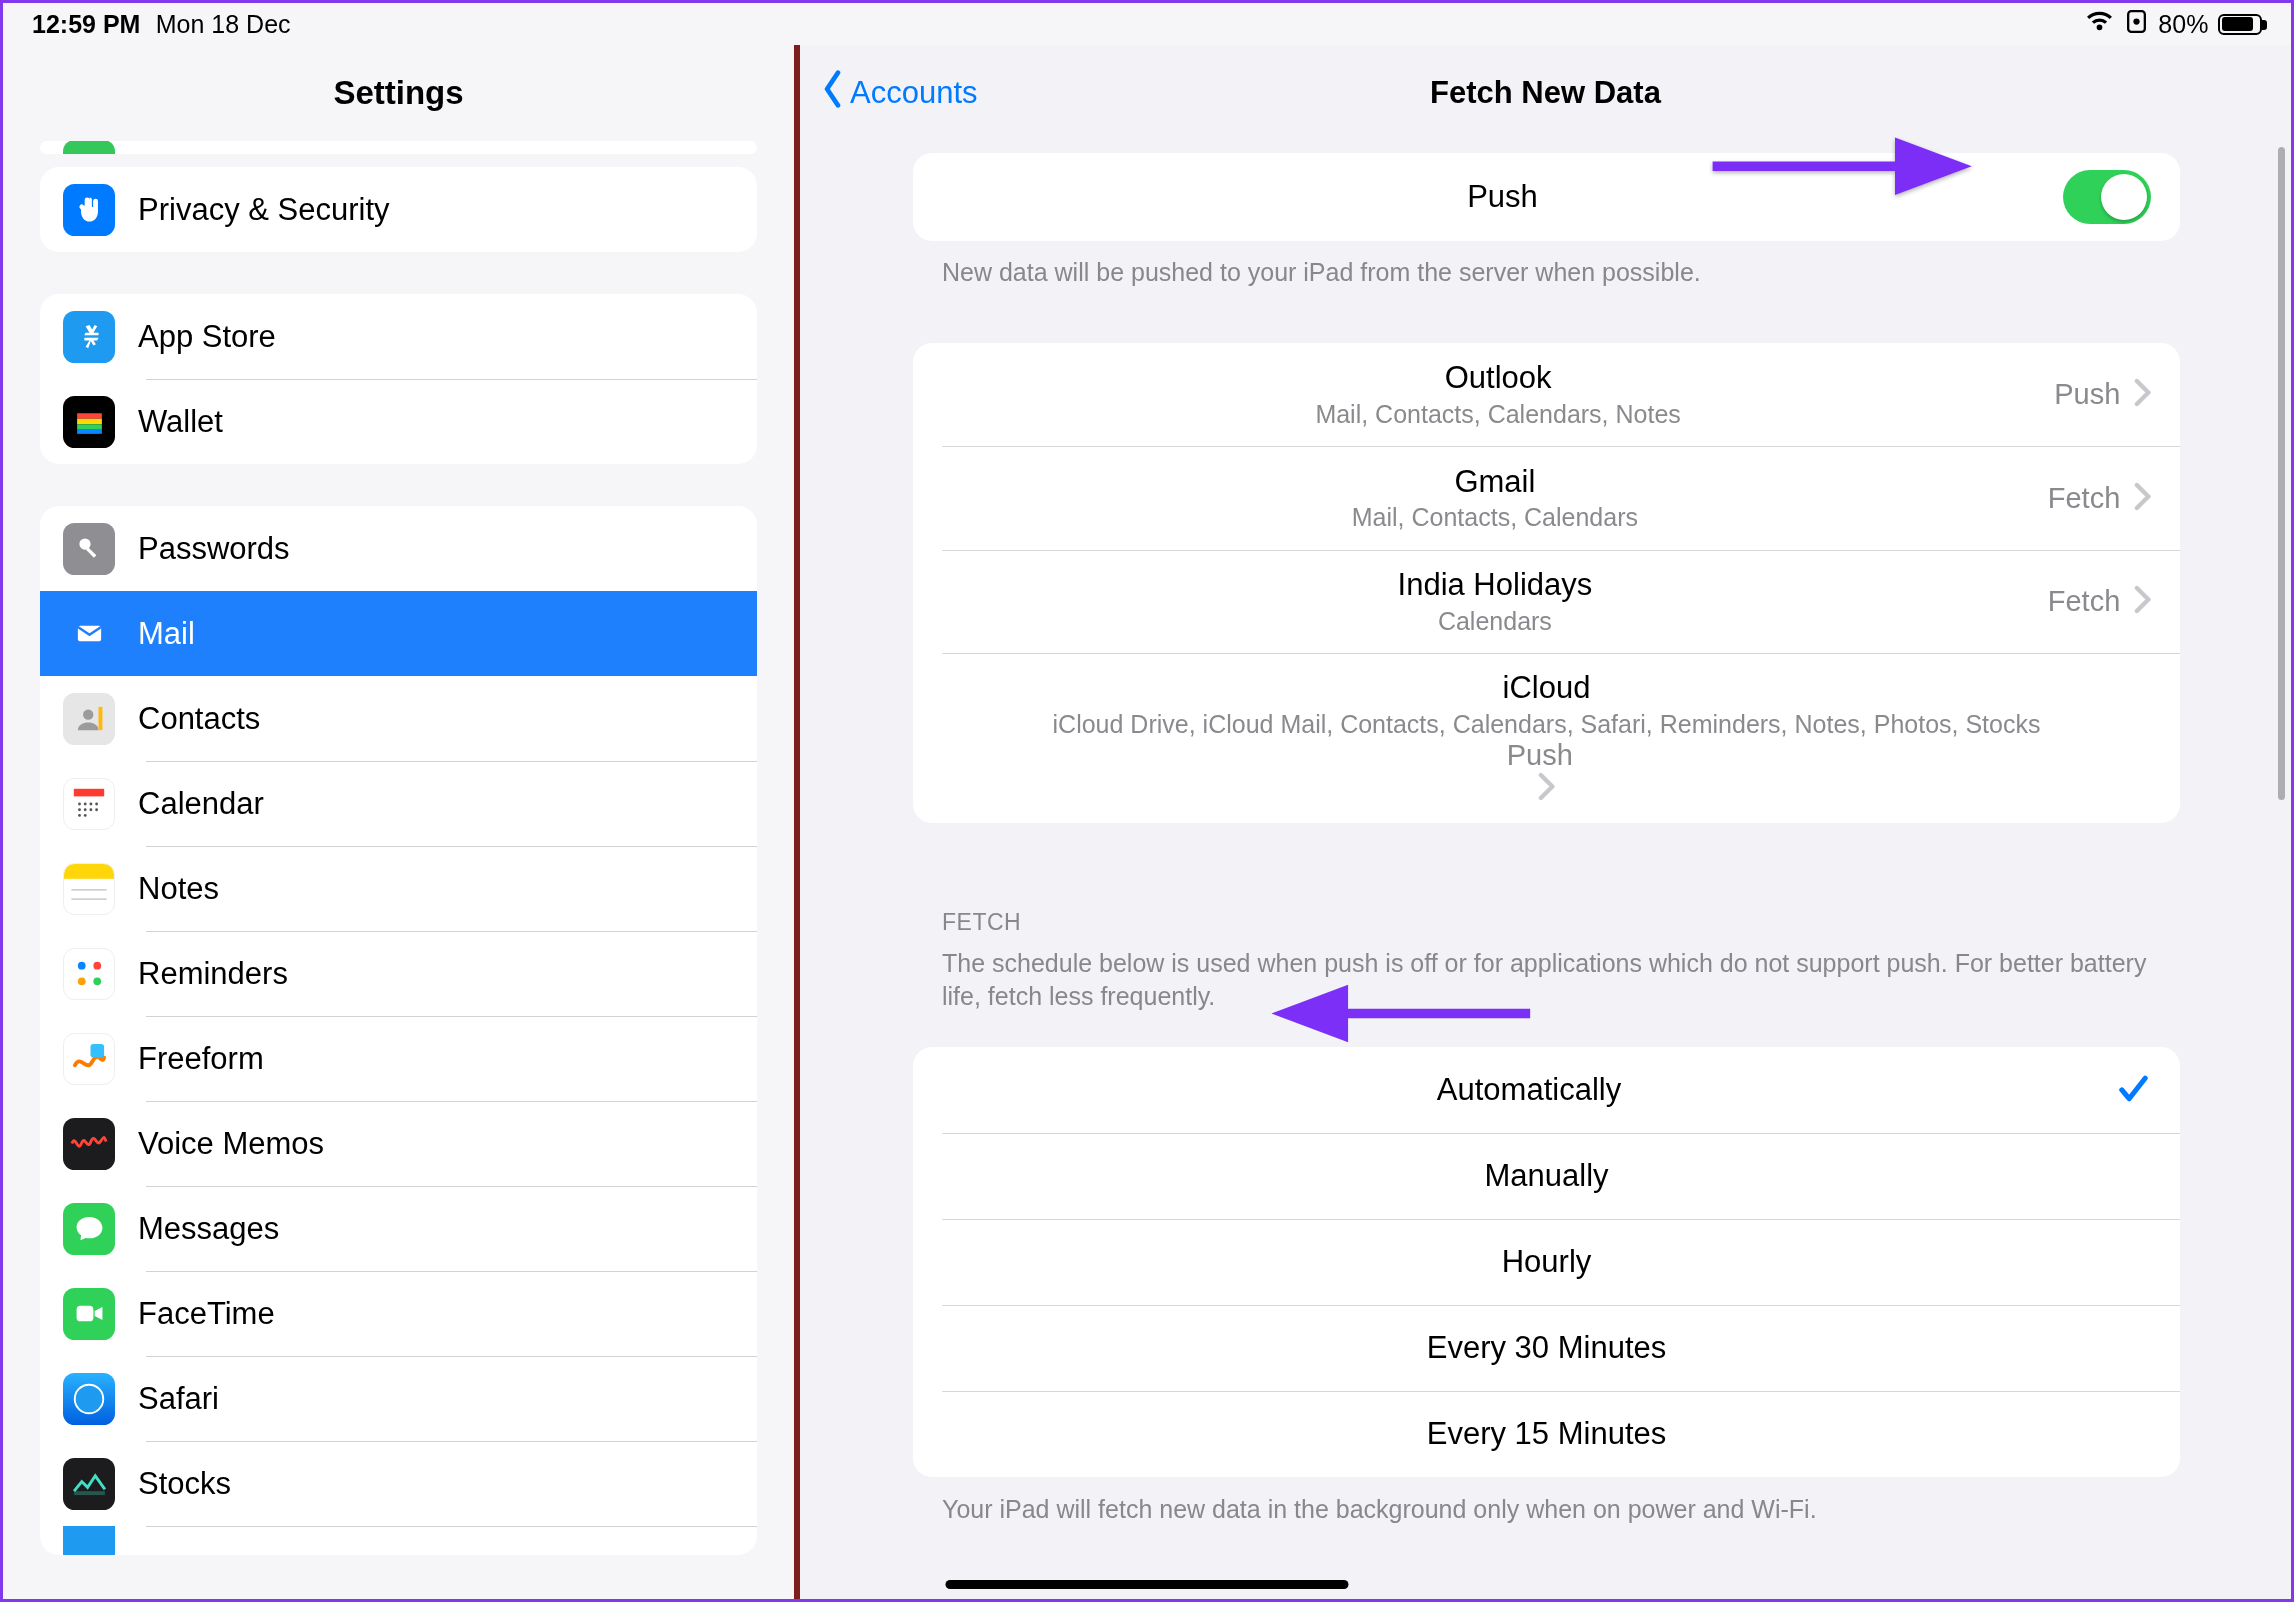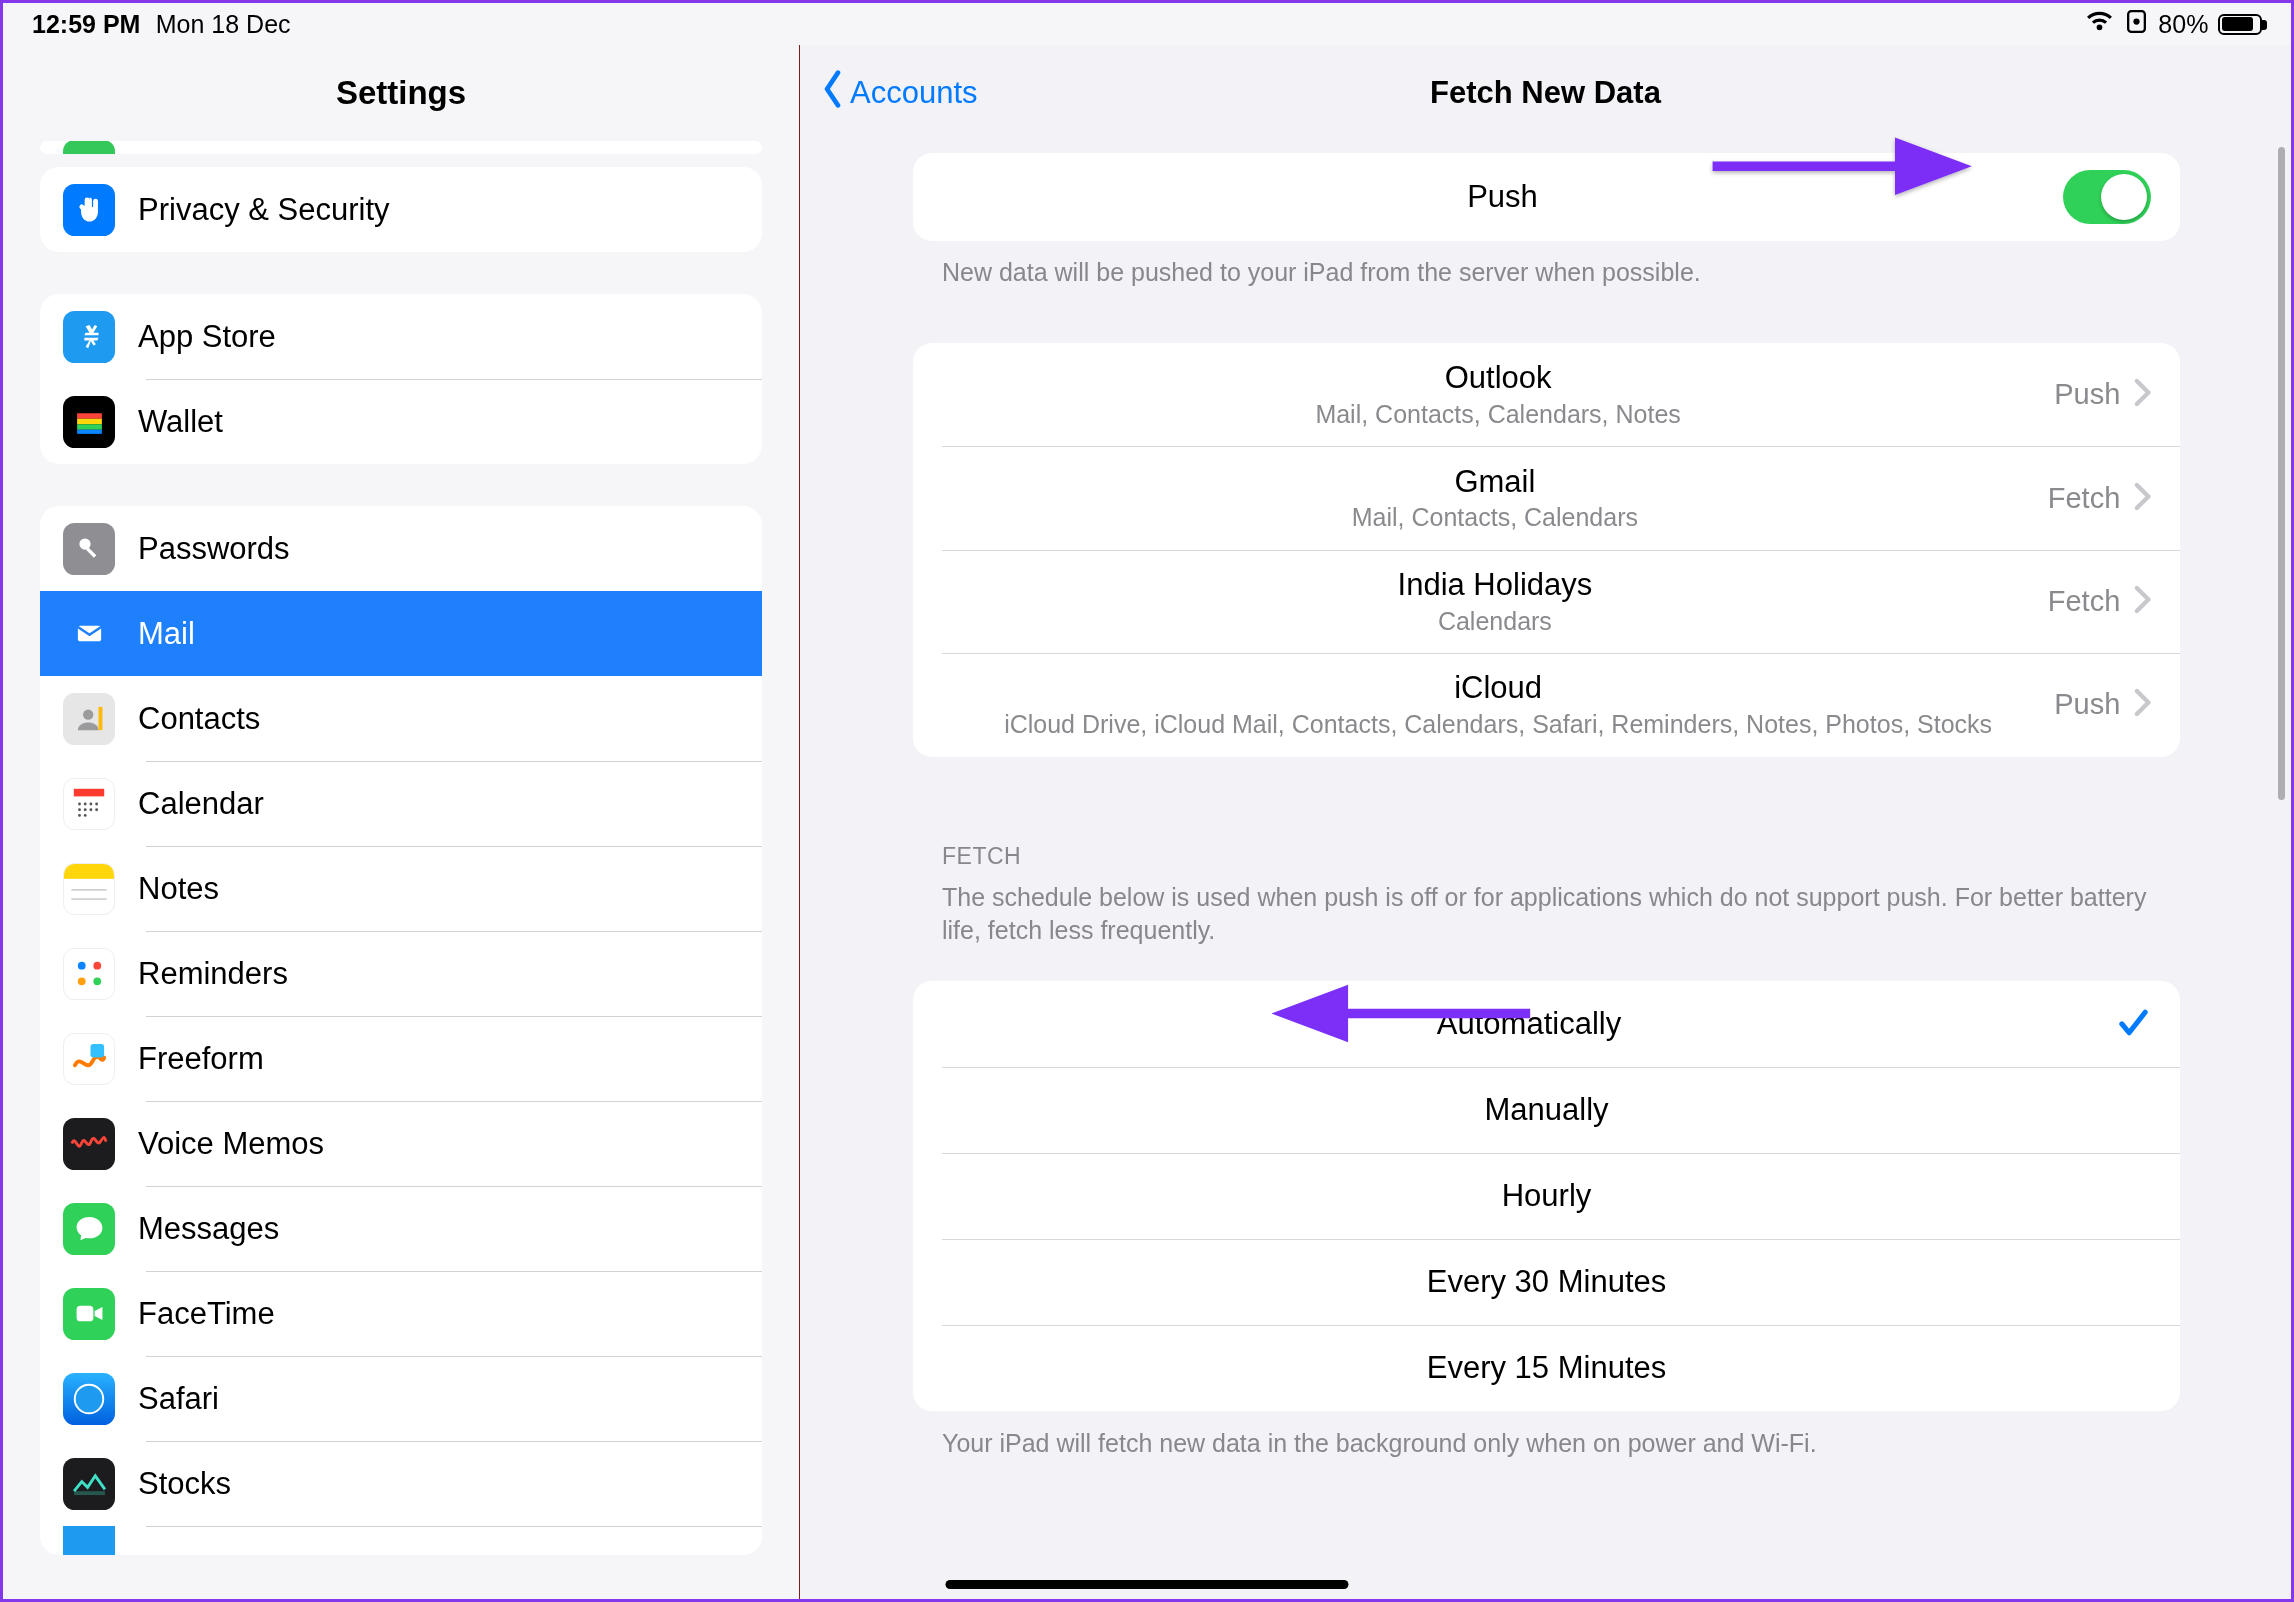--- a/index.html
+++ b/index.html
@@ -7,21 +7,21 @@
   .root { border: 3.8px solid #8338ec; width: 2294px; height: 1602px; position: relative; background: #f6f6f9; }
   
   .status-bar { position: absolute; top: 0; left: 0; right: 0; height: 42px; display: flex; justify-content: space-between; align-items: center; padding: 0 29px; font-size: 25px; font-weight: 600; color: #000; }
   .status-left { display: flex; align-items: center; gap: 15.4px; }
   .status-right { display: flex; align-items: center; gap: 9.6px; }
   .batt { display: inline-flex; align-items: center; }
   .batt-body { width: 44px; height: 21px; border: 2.4px solid #000; border-radius: 5.8px; position: relative; }
   .batt-body::after { content:""; position:absolute; right:-6.7px; top:4.8px; width:4.8px; height:9.6px; background:#000; border-radius:0 2.9px 2.9px 0;}
   .batt-fill { position:absolute; left:1.9px; top:1.9px; bottom:1.9px; width: 78%; background:#000; border-radius:2.9px;}
   
-  .sidebar { position: absolute; top: 42px; left: 0; width: 797px; bottom: 0; border-right: 1px solid #7f1d1d; overflow: hidden; }
+  .sidebar { position: absolute; top: 42px; left: 0; width: 797px; bottom: 0; border-right: 6px solid #7f1d1d; overflow: hidden; }
   .sidebar-header { height: 96px; display:flex; align-items:center; justify-content:center; font-size: 33px; font-weight: 700; }
   .main { position: absolute; top: 42px; left: 797px; right: 0; bottom: 0; background:#f2f2f7; overflow:hidden;}
   .main-header { height: 96px; position: relative; display:flex; align-items:center; justify-content:center; border-bottom: 1px solid rgba(0,0,0,0); }
   .main-title { font-size: 31px; font-weight: 600; }
   .back-btn { position:absolute; left: 19px; top: 0; bottom:0; display:flex; align-items:center; gap: 4px; color:#007aff; font-size: 31px; }
   .back-btn svg { width: 27px; height: 38px; }
   
   .side-scroll { position:absolute; top: 96px; left:0; right:0; bottom:0; overflow:hidden; padding: 0 37px; }
   .group { background:#fff; border-radius: 19px; margin: 0 0 42px 0; overflow:hidden; }
   .row { display:flex; align-items:center; height: 85px; padding: 0 23px; gap: 23px; position:relative; }
@@ -315,21 +315,21 @@
       <div class="mrow" style="min-height:102px;">
         <div class="col">
           <span class="t1">India Holidays</span>
           <span class="t2">Calendars</span>
         </div>
         <span class="value">Fetch</span>
         <span class="chev"><svg viewBox="0 0 12 20">
                 <path d="M2 2l8 8-8 8" stroke="#c7c7cc" stroke-width="3" fill="none" stroke-linecap="round" stroke-linejoin="round"></path>
               </svg></span>
       </div>
-      <div class="mrow" style="min-height:102px;">
+      <div class="mrow" style="min-height:102px;flex-direction:column;">
         <div class="col">
           <span class="t1">iCloud</span>
           <span class="t2">iCloud Drive, iCloud Mail, Contacts, Calendars, Safari, Reminders, Notes, Photos, Stocks</span>
         </div>
         <span class="value">Push</span>
         <span class="chev"><svg viewBox="0 0 12 20">
                 <path d="M2 2l8 8-8 8" stroke="#c7c7cc" stroke-width="3" fill="none" stroke-linecap="round" stroke-linejoin="round"></path>
               </svg></span>
       </div>
     </div>

